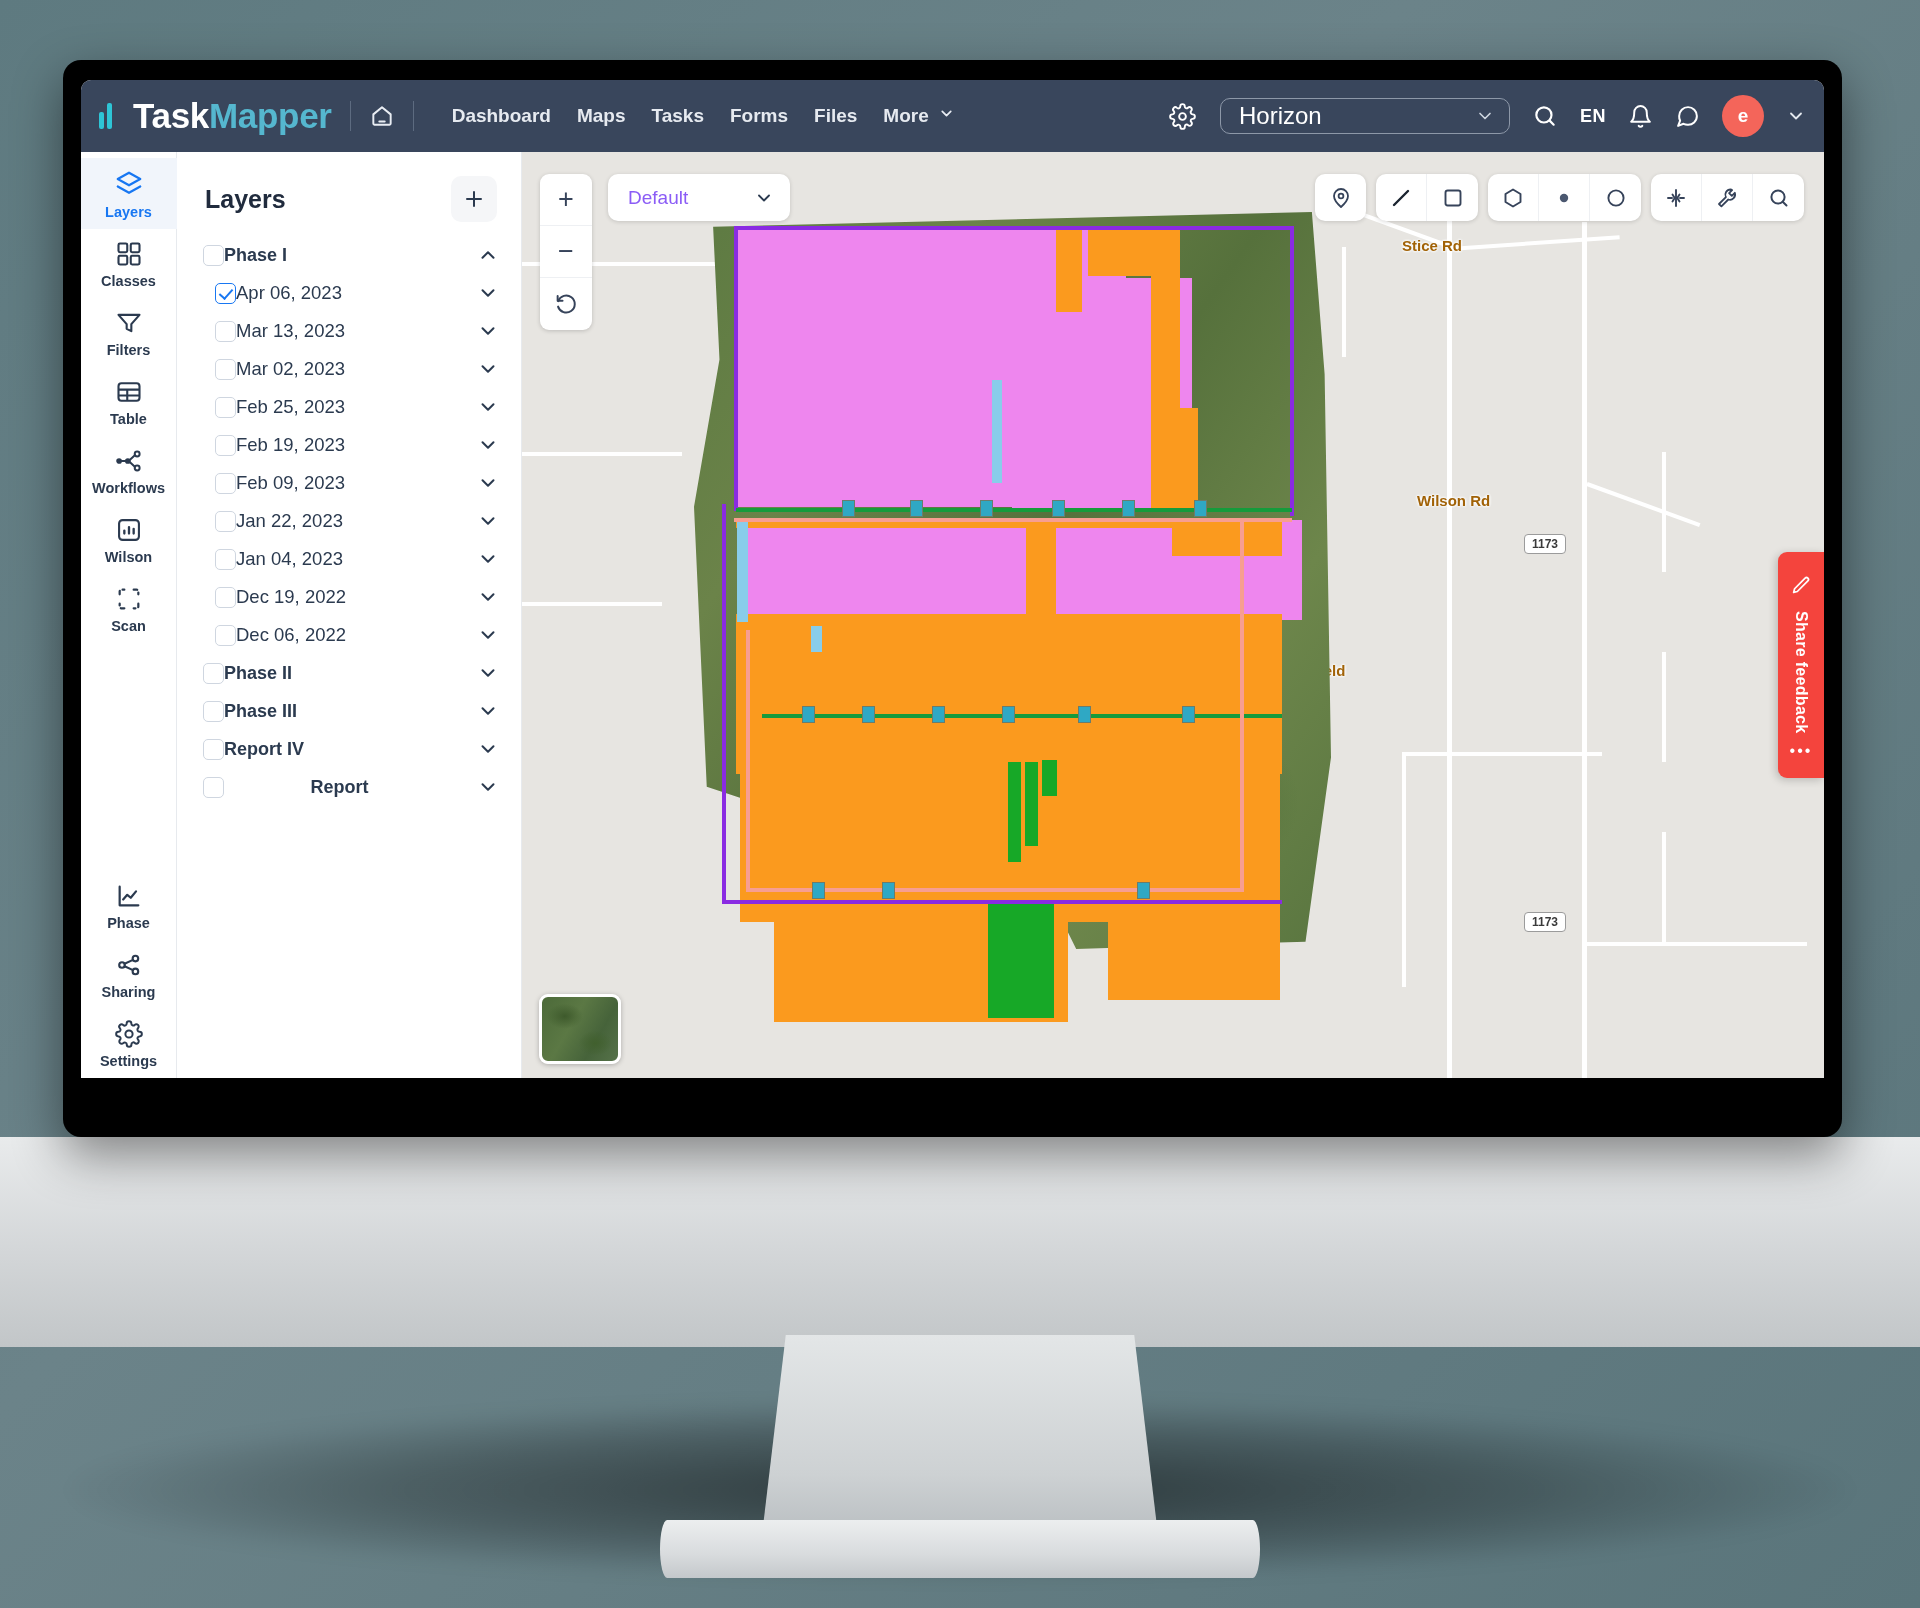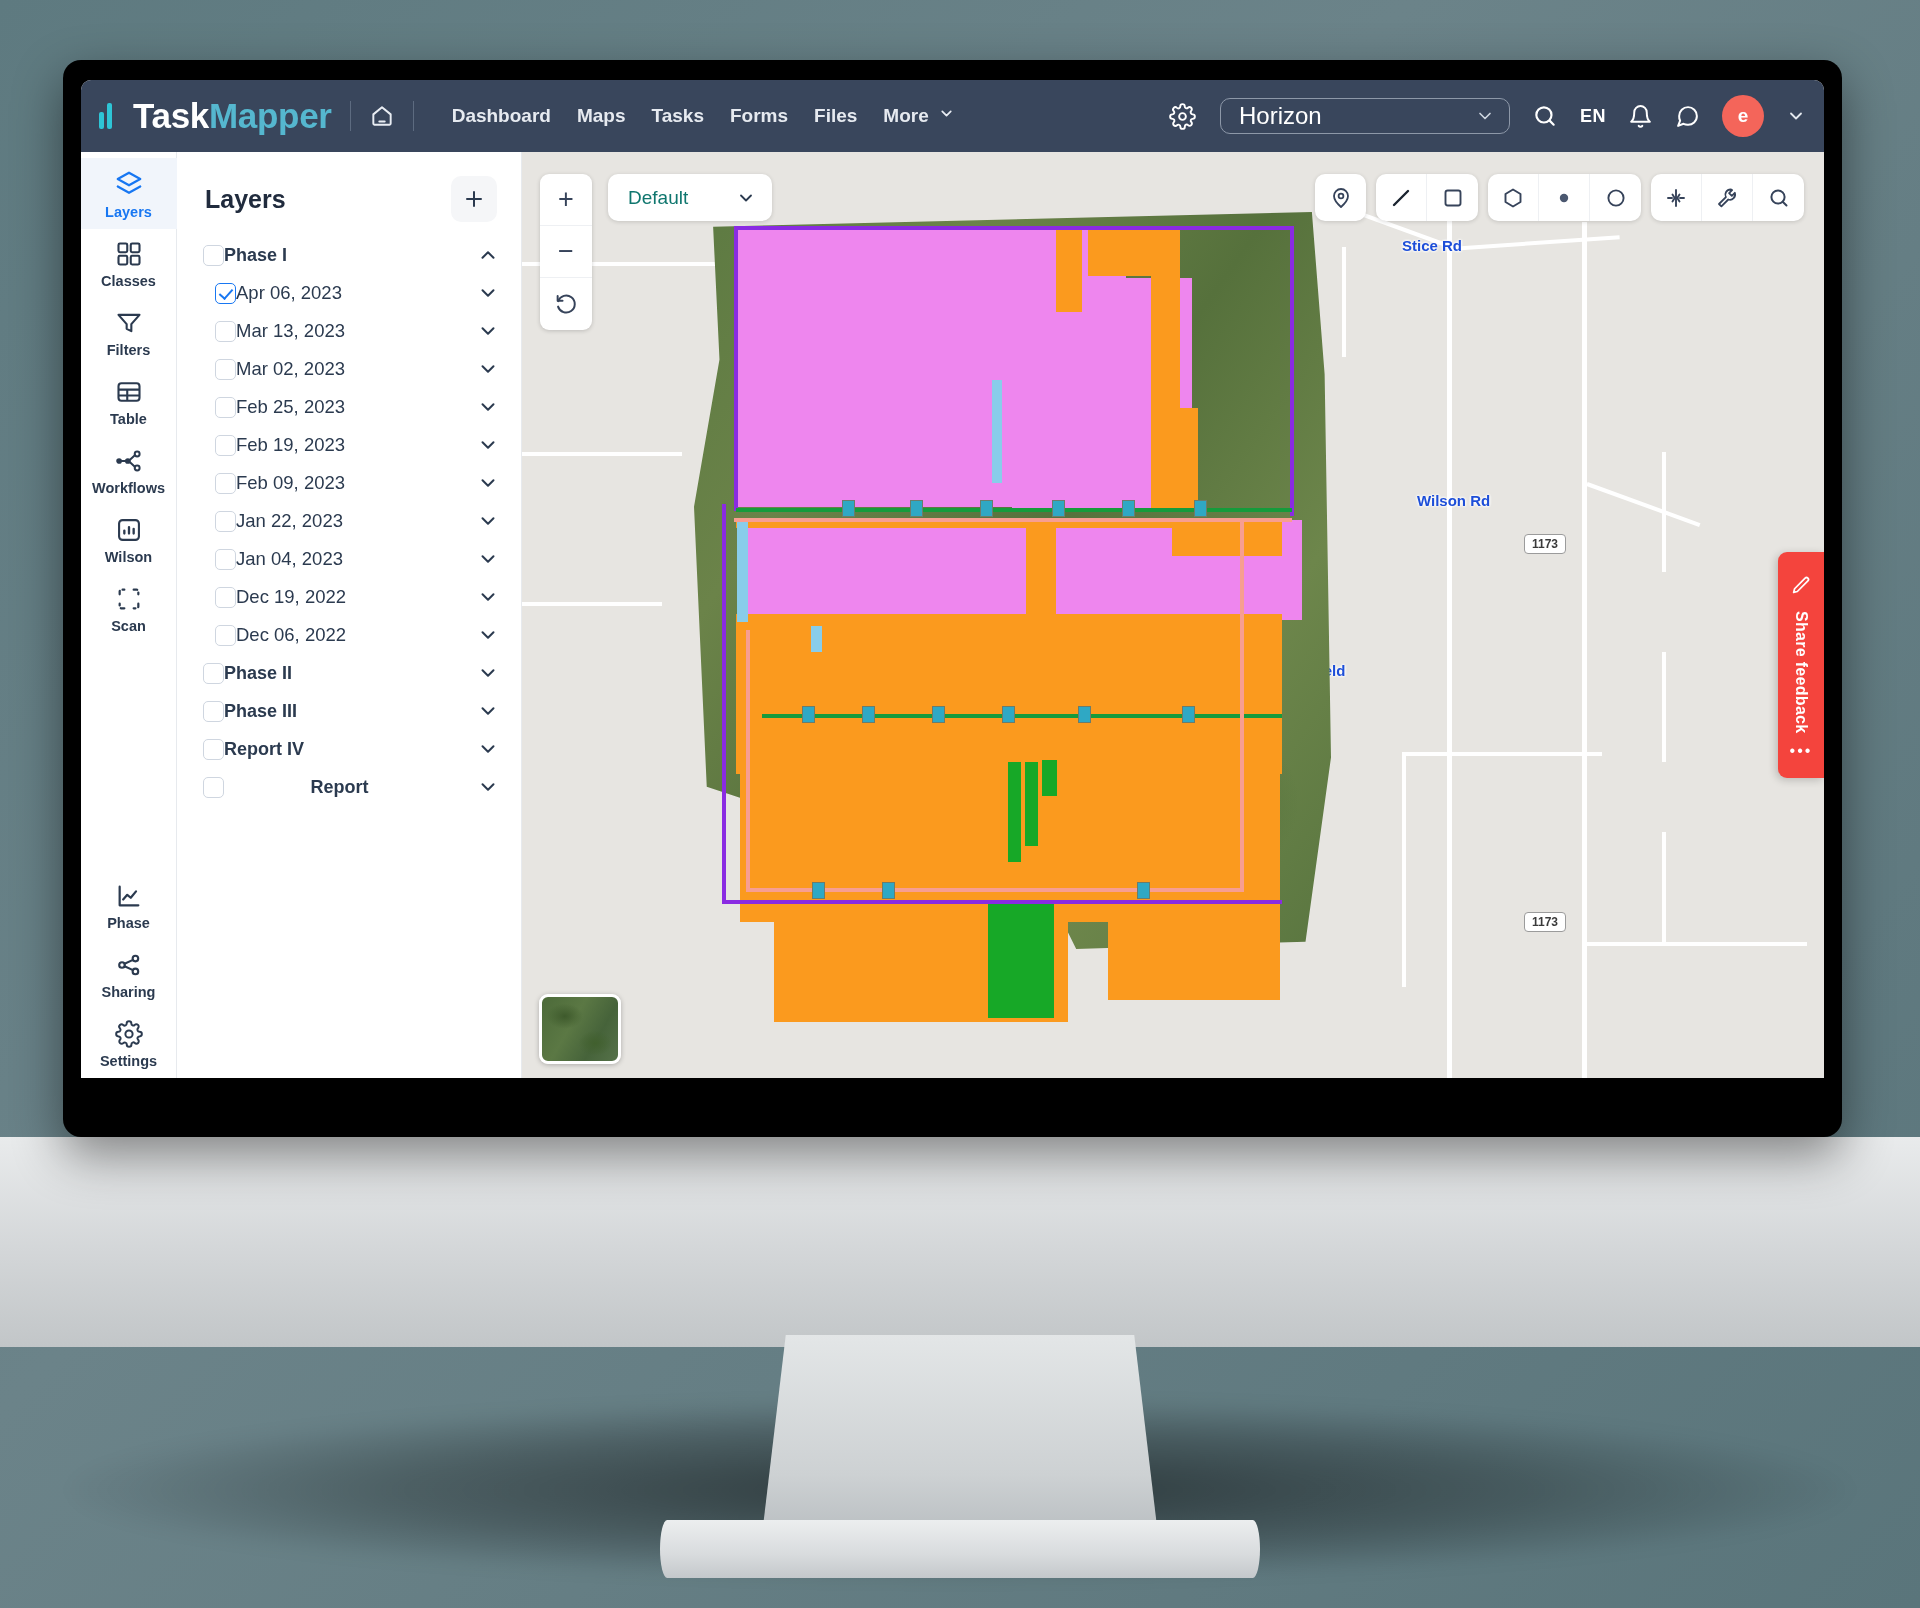--- a/index.html
+++ b/index.html
@@ -160,21 +160,21 @@
   .lrow.child { padding-left: 12px; }
   .lrow.child .lname { font-weight: 500; font-size: 18.5px; }
   .lrow.report .lname { text-align: center; padding-right: 22px; }
   .chev { color: #2b3a4f; display: flex; align-items: center; }
 
   
   .map { position: relative; flex: 1 1 auto; background: #e6e4e0; overflow: hidden; }
   .map-bg { position: absolute; inset: 0; background: #e7e5e1; }
   .road { position: absolute; background: #ffffff; }
   .road-lbl {
-    position: absolute; font-size: 15px; font-weight: 600; color: #1d4ed8;
+    position: absolute; font-size: 15px; font-weight: 600; color: #a16207;
     text-shadow: 0 0 3px #fff, 0 0 3px #fff, 0 0 3px #fff;
     white-space: nowrap;
   }
   .shield {
     position: absolute; background: #fff; border: 1.4px solid #9b9b9b;
     border-radius: 4px; font-size: 12px; font-weight: 700; color: #3a3a3a;
     padding: 2px 7px;
   }
   .ortho {
     position: absolute; left: 172px; top: 60px; width: 637px; height: 737px;
@@ -203,25 +203,25 @@
     box-shadow: 0 1px 4px rgba(0,0,0,.18);
     overflow: hidden;
   }
   .map-ctrl div {
     height: 52px; display: flex; align-items: center; justify-content: center;
     font-size: 27px; color: #36435a; border-bottom: 1px solid #eef0f3; font-weight: 300;
   }
   .map-ctrl div:last-child { border-bottom: none; }
   .basemap-sel {
     position: absolute; left: 86px; top: 22px;
-    width: 164px; height: 47px; background: #fff; border-radius: 10px;
+    width: 182px; height: 47px; background: #fff; border-radius: 10px;
     box-shadow: 0 1px 4px rgba(0,0,0,.15);
     display: flex; align-items: center; justify-content: space-between;
     padding: 0 16px 0 20px;
-    font-size: 19px; font-weight: 500; color: #0f766e;
+    font-size: 19px; font-weight: 500; color: #8b5cf6;
   }
   .tools { position: absolute; right: 20px; top: 22px; display: flex; gap: 10px; }
   .tgrp {
     background: #fff; border-radius: 10px; box-shadow: 0 1px 4px rgba(0,0,0,.15);
     display: flex; overflow: hidden;
   }
   .tbtn {
     width: 51px; height: 47px; display: flex; align-items: center; justify-content: center;
     border-right: 1px solid #eef0f3; color: #36435a;
   }

